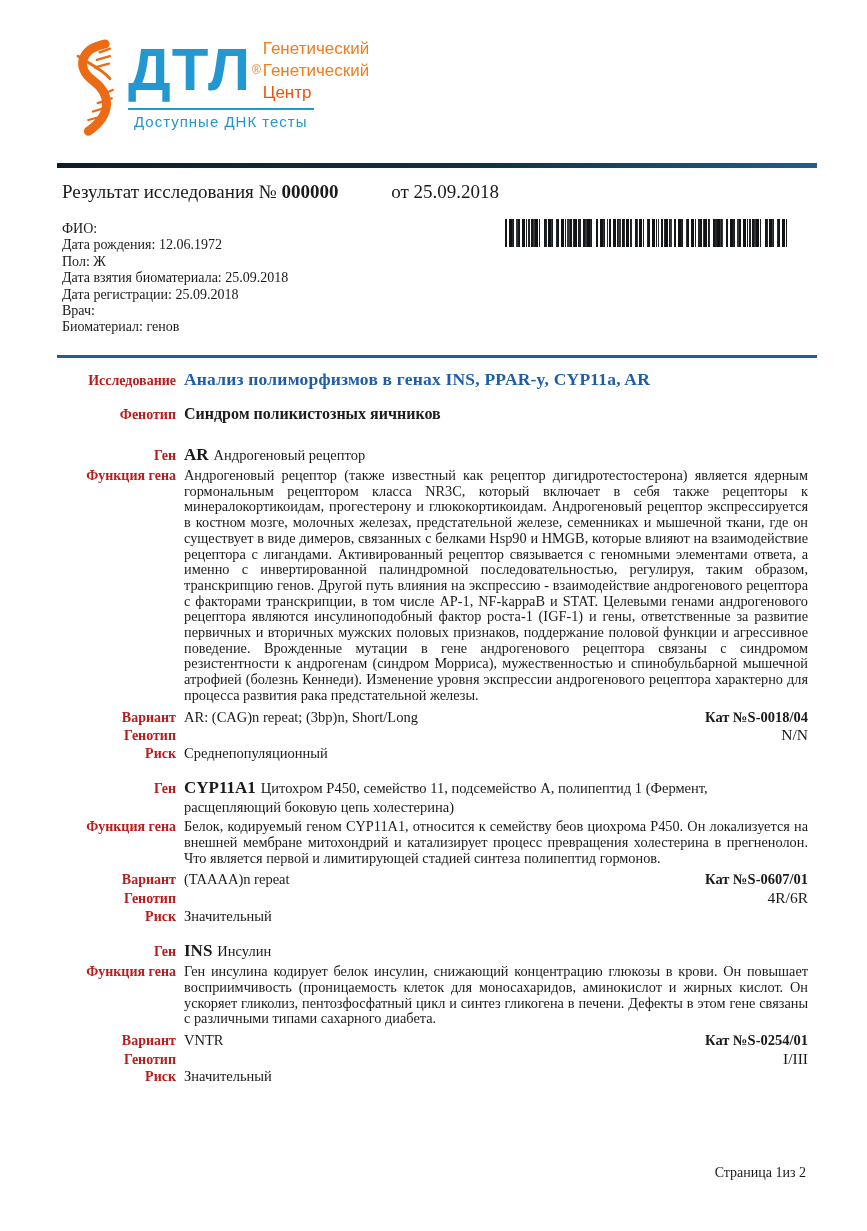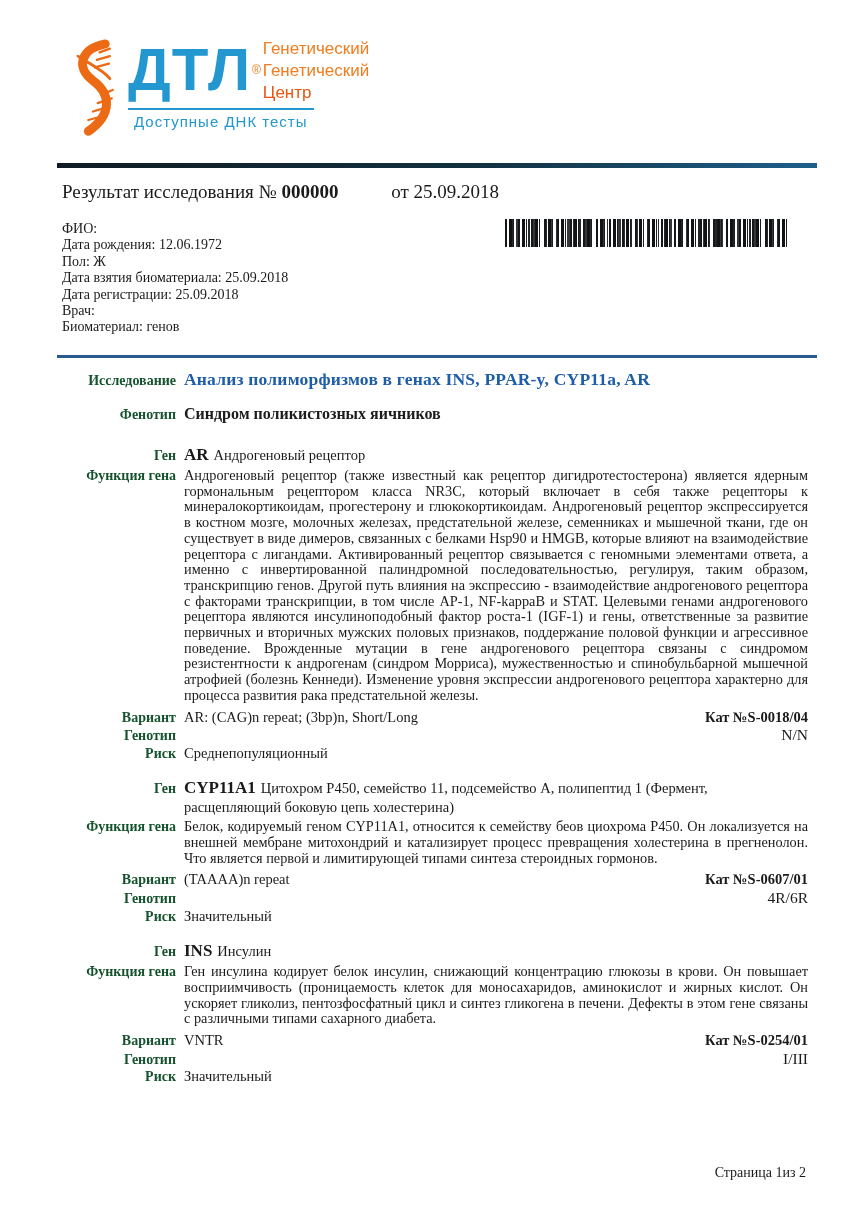--- a/index.html
+++ b/index.html
@@ -41,21 +41,21 @@
   .patient .p-line{white-space:pre;}
   
   .barcode{position:absolute;left:505px;top:219px;width:283px;height:28px;
     background-image:
       repeating-linear-gradient(90deg,#15181a 0 2px,rgba(0,0,0,0) 2px 4px,#101214 4px 7px,rgba(0,0,0,0) 7px 8px,#1b1e20 8px 9px,rgba(0,0,0,0) 9px 13px),
       repeating-linear-gradient(90deg,rgba(20,24,26,.9) 0 1px,rgba(255,255,255,0) 1px 6px,rgba(25,28,30,.95) 6px 8px,rgba(255,255,255,0) 8px 11px,rgba(18,20,22,.85) 11px 14px,rgba(255,255,255,0) 14px 17px);
   }
   
   .main{position:absolute;left:60px;top:369px;width:748px;}
   .row{display:flex;align-items:baseline;}
-  .lbl{flex:0 0 116px;text-align:right;padding-right:8px;font-weight:700;font-size:14px;color:#14532d;}
+  .lbl{flex:0 0 116px;text-align:right;padding-right:8px;font-weight:700;font-size:14px;color:#b91c1c;}
   .cnt{flex:1;min-width:0;}
   .study-title{font-size:17.5px;font-weight:700;color:#1e5ea9;letter-spacing:.2px;}
   .row-study{margin-bottom:15px;}
   .phenotype{font-size:16px;font-weight:700;color:#1c1c1c;}
   .row-pheno{margin-bottom:22px;}
   .gene-block{margin-bottom:16px;}
   .gene-name{font-size:17px;font-weight:700;margin-right:5px;}
   .gene-desc{font-size:14.5px;}
   .row-gene{margin-bottom:3px;}
   .func{font-size:14.3px;line-height:15.7px;text-align:justify;}
@@ -157,21 +157,21 @@
     </div>
   </div>
 
   <div class="gene-block">
     <div class="row row-gene">
       <div class="lbl">Ген</div>
       <div class="cnt"><span class="gene-name">CYP11A1</span><span class="gene-desc">Цитохром P450, семейство 11, подсемейство A, полипептид 1 (Фермент, расщепляющий боковую цепь холестерина)</span></div>
     </div>
     <div class="row row-func">
       <div class="lbl">Функция гена</div>
-      <div class="cnt func">Белок, кодируемый геном CYP11A1, относится к семейству беов циохрома P450. Он локализуется на внешней мембране митохондрий и катализирует процесс превращения холестерина в прегненолон. Что является первой и лимитирующей типами синтеза стероидных гормонов.</div>
+      <div class="cnt func">Белок, кодируемый геном CYP11A1, относится к семейству беов циохрома P450. Он локализуется на внешней мембране митохондрий и катализирует процесс превращения холестерина в прегненолон. Что является первой и лимитирующей стадией синтеза полипептид гормонов.</div>
     </div>
     <div class="vgr">
       <div class="row row-variant">
         <div class="lbl">Вариант</div>
         <div class="cnt">
             <span class="variant-val">(TAAAA)n repeat</span>
             <span class="catalog">Кат №S-0607/01</span>
           </div>
       </div>
       <div class="row">

